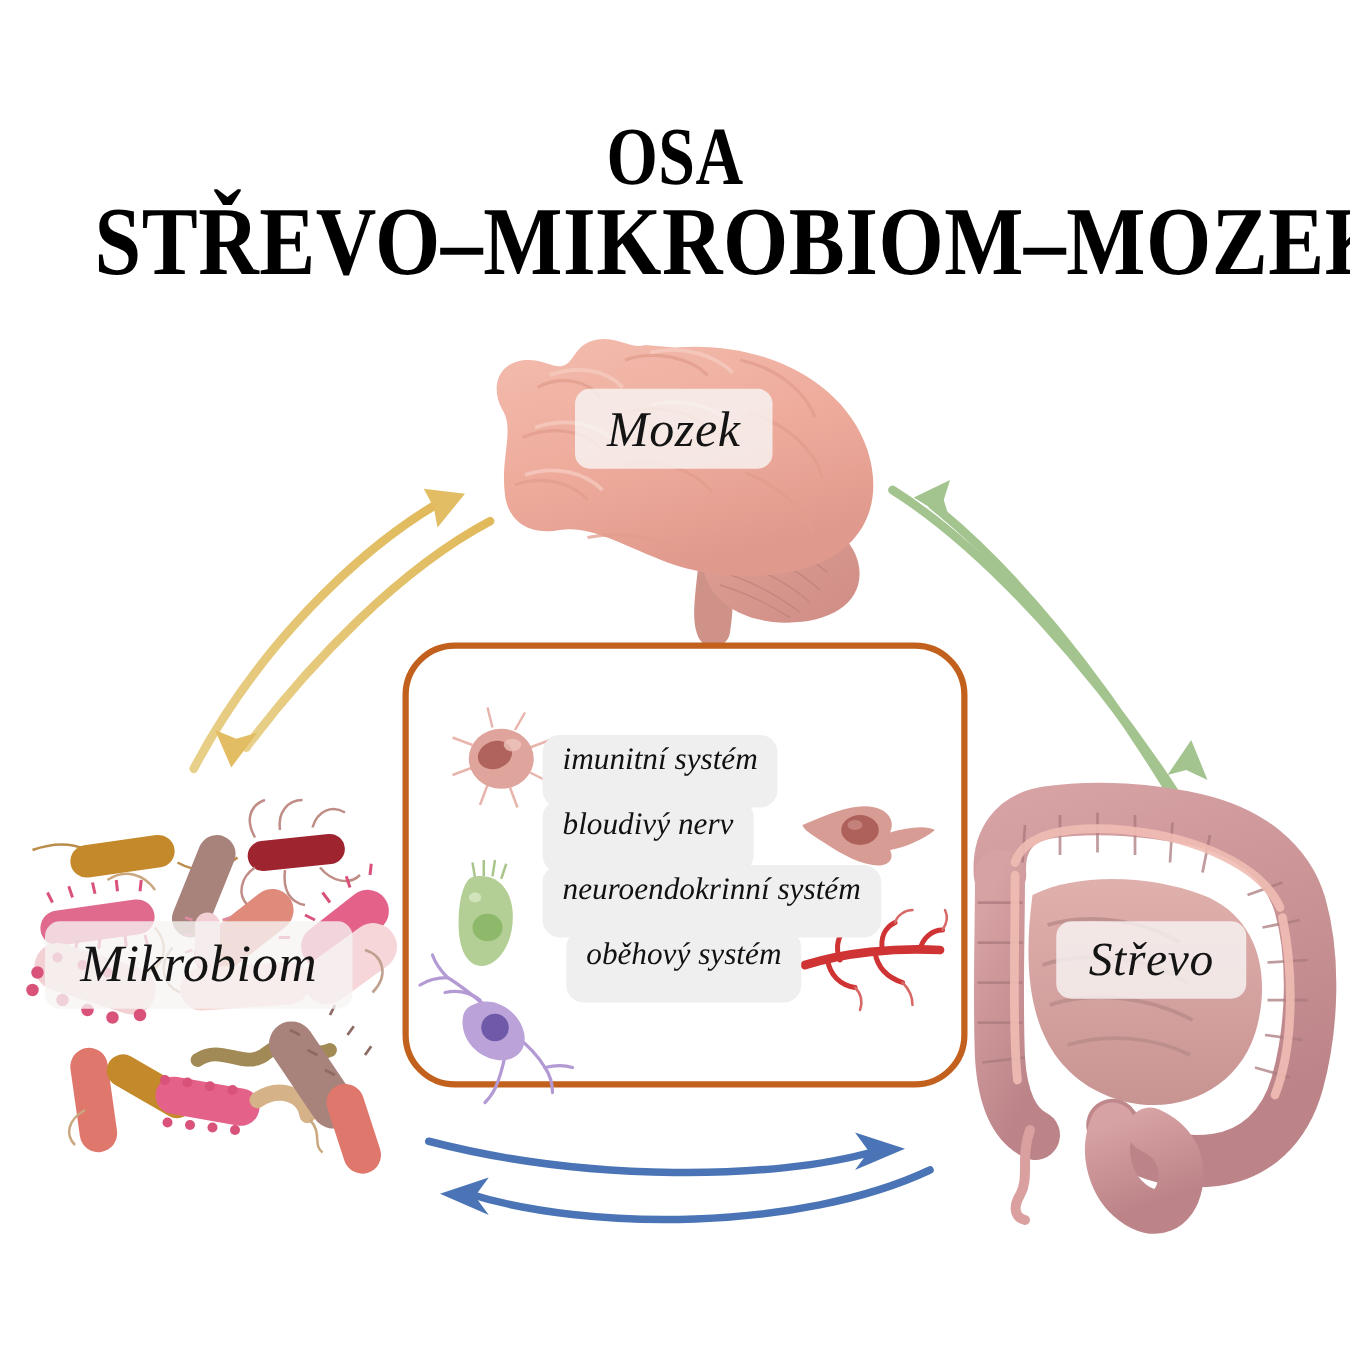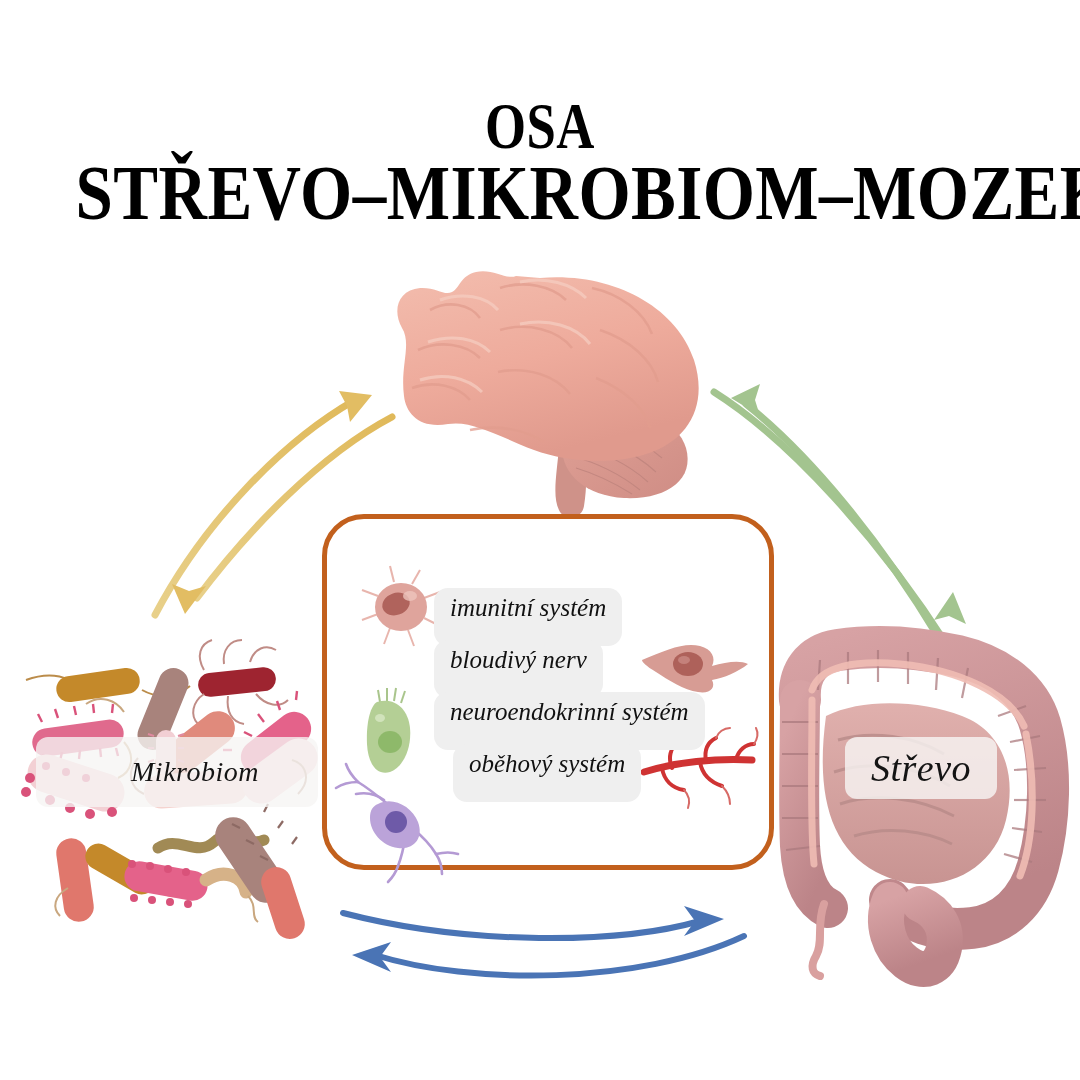--- a/index.html
+++ b/index.html
@@ -21,21 +21,21 @@
     position:absolute;
     background:rgba(248,246,245,0.80);
     border-radius:12px;
     display:flex;align-items:center;justify-content:center;
     font-family:"Liberation Serif",serif;font-style:italic;
     color:#141414;
     letter-spacing:0.5px;
   }
   #label-mozek{left:460px;top:311px;width:158px;height:64px;font-size:40px;}
   #label-strevo{left:845px;top:737px;width:152px;height:62px;font-size:38px;}
-  #label-mikrobiom{left:36px;top:737px;width:246px;height:70px;font-size:28px;background:rgba(246,245,244,0.78);padding-left:36px;}
+  #label-mikrobiom{left:36px;top:737px;width:246px;height:70px;font-size:42px;background:rgba(246,245,244,0.78);}
 
   
   #legend-box{
     position:absolute;left:322px;top:514px;width:452px;height:356px;
     border:5px solid #c2601d;border-radius:42px;background:transparent;
     box-sizing:border-box;
   }
   .legend-row{
     position:absolute;left:0;
     display:flex;align-items:center;
@@ -358,20 +358,21 @@
         <rect x="268" y="866" width="30" height="74" rx="15" transform="rotate(-18 283 903)" fill="#e0776c"></rect>
       </g>
 
       <g stroke="#c9a77f" stroke-width="2" fill="none">
         <path d="M86,704 C100,694 116,700 124,712"></path>
         <path d="M124,742 C136,756 132,772 118,778"></path>
       </g>
     </g>
   </svg>
 
+  <div class="node-label" id="label-mozek">Mozek</div>
   <div class="node-label" id="label-strevo">Střevo</div>
   <div class="node-label" id="label-mikrobiom">Mikrobiom</div>
 
   <div id="legend-box"></div>
 
   <svg class="art" viewBox="0 0 1080 1080">
 
     <g>
       <g stroke="#e8b5ad" stroke-width="2" fill="none">
         <path d="M394,582 l-4,-16"></path>

